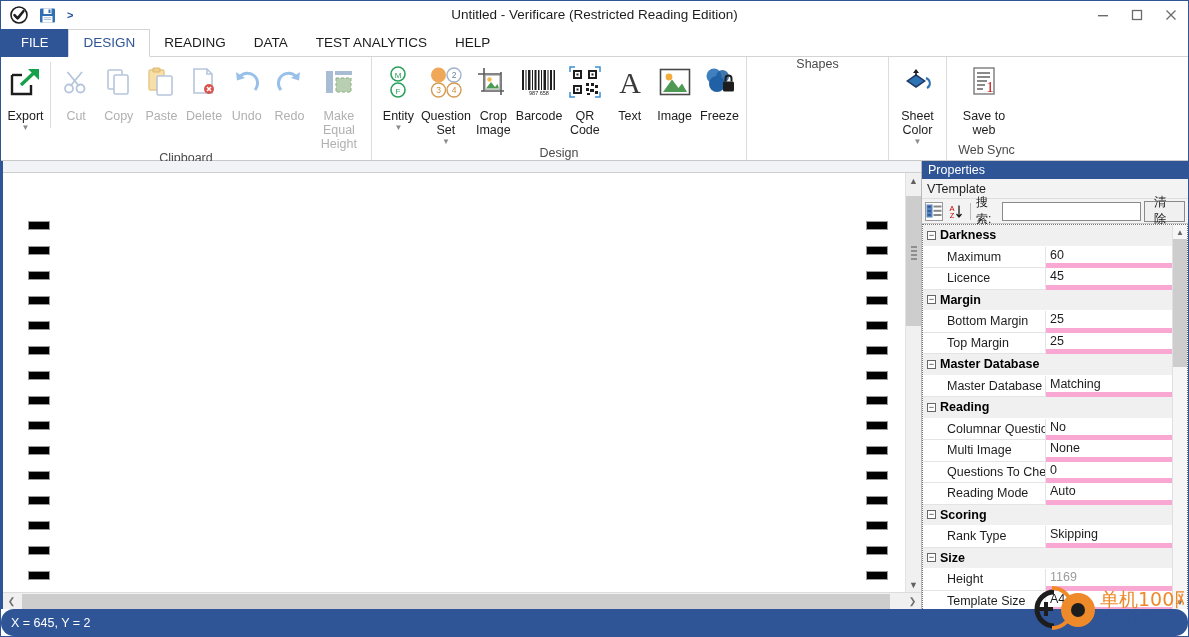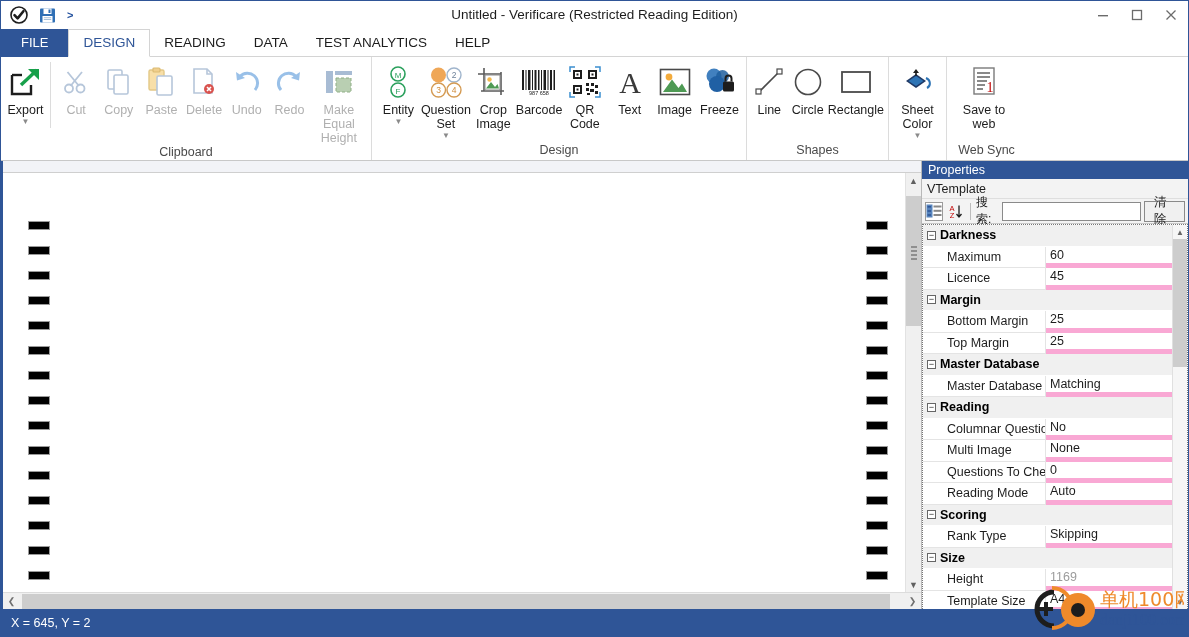--- a/index.html
+++ b/index.html
@@ -100,21 +100,21 @@
     width: 50px;
     display: flex; flex-direction: column; align-items: center;
     padding-top: 3px;
     text-align: center;
   }
   .rbtn.wide { width: 66px; }
   .rbtn-ico {
     height: 38px; display: flex; align-items: center; justify-content: center;
   }
   .rbtn-lbl {
-    font-size: 12.5px; color: #1d1d1d; line-height: 14px; margin-top: 2px;
+    font-size: 12.5px; color: #1d1d1d; line-height: 14px; margin-top: 8px;
   }
   .rbtn.disabled .rbtn-lbl { color: #b0b0b0; }
   .rbtn-caret {
     font-size: 8px; color: #8a8a8a; line-height: 8px; margin-top: 1px;
   }
 
   
   .body {
     flex: 1 1 auto; display: flex; min-height: 0;
   }
@@ -284,20 +284,21 @@
     position: absolute; left: 0; top: 0; width: 15px; height: 128px;
     background: #cdcdcd;
   }
 
   
   .statusbar {
     height: 27px; flex: 0 0 27px;
     background: #2f5597; color: #ffffff;
     display: flex; align-items: center;
     position: relative;
+    border-radius: 13px;
   }
   .status-coords { font-size: 12.5px; padding-left: 10px; }
   .status-licence {
     position: absolute; left: 0; right: 0; text-align: center;
     font-size: 12.5px; font-weight: bold;
     pointer-events: none;
   }
 
   
   .watermark {
@@ -592,48 +593,20 @@
               <path d="M21.5 14.5 L21.5 11.5 A3 3 0 0 1 27.5 11.5 L27.5 14.5" fill="none" stroke="#1d1d1d" stroke-width="2"></path>
             </svg>
           </div>
           <div class="rbtn-lbl">Freeze</div>
         </div>
       </div>
       <div class="rgroup-label">Design</div>
     </div>
 
     <div class="rgroup" style="width:142px">
-      <div class="rgroup-items">
-        <div class="rbtn" style="width:40px">
-          <div class="rbtn-ico">
-            <svg width="30" height="30" viewBox="0 0 30 30">
-              <path d="M5 25 L25 5" stroke="#4a4a4a" stroke-width="1.6"></path>
-              <rect x="2" y="22" width="5" height="5" fill="#ffffff" stroke="#4a4a4a" stroke-width="1.2"></rect>
-              <rect x="23" y="2" width="5" height="5" fill="#ffffff" stroke="#4a4a4a" stroke-width="1.2"></rect>
-            </svg>
-          </div>
-          <div class="rbtn-lbl">Line</div>
-        </div>
-        <div class="rbtn" style="width:44px">
-          <div class="rbtn-ico">
-            <svg width="30" height="30" viewBox="0 0 30 30">
-              <circle cx="15" cy="15" r="12.5" fill="none" stroke="#4a4a4a" stroke-width="1.6"></circle>
-            </svg>
-          </div>
-          <div class="rbtn-lbl">Circle</div>
-        </div>
-        <div class="rbtn" style="width:58px">
-          <div class="rbtn-ico">
-            <svg width="32" height="28" viewBox="0 0 32 28">
-              <rect x="2" y="4" width="28" height="20" fill="none" stroke="#4a4a4a" stroke-width="1.8"></rect>
-            </svg>
-          </div>
-          <div class="rbtn-lbl">Rectangle</div>
-        </div>
-      </div>
       <div class="rgroup-label">Shapes</div>
     </div>
 
     <div class="rgroup" style="width:58px">
       <div class="rgroup-items">
         <div class="rbtn">
           <div class="rbtn-ico">
             <svg width="32" height="30" viewBox="0 0 32 30">
               <path d="M4 14 L14 7 L24 14 L14 21 Z" fill="#1f3864"></path>
               <path d="M6.5 14 L14 9 L21.5 14 L14 19 Z" fill="#2e74b5"></path>

